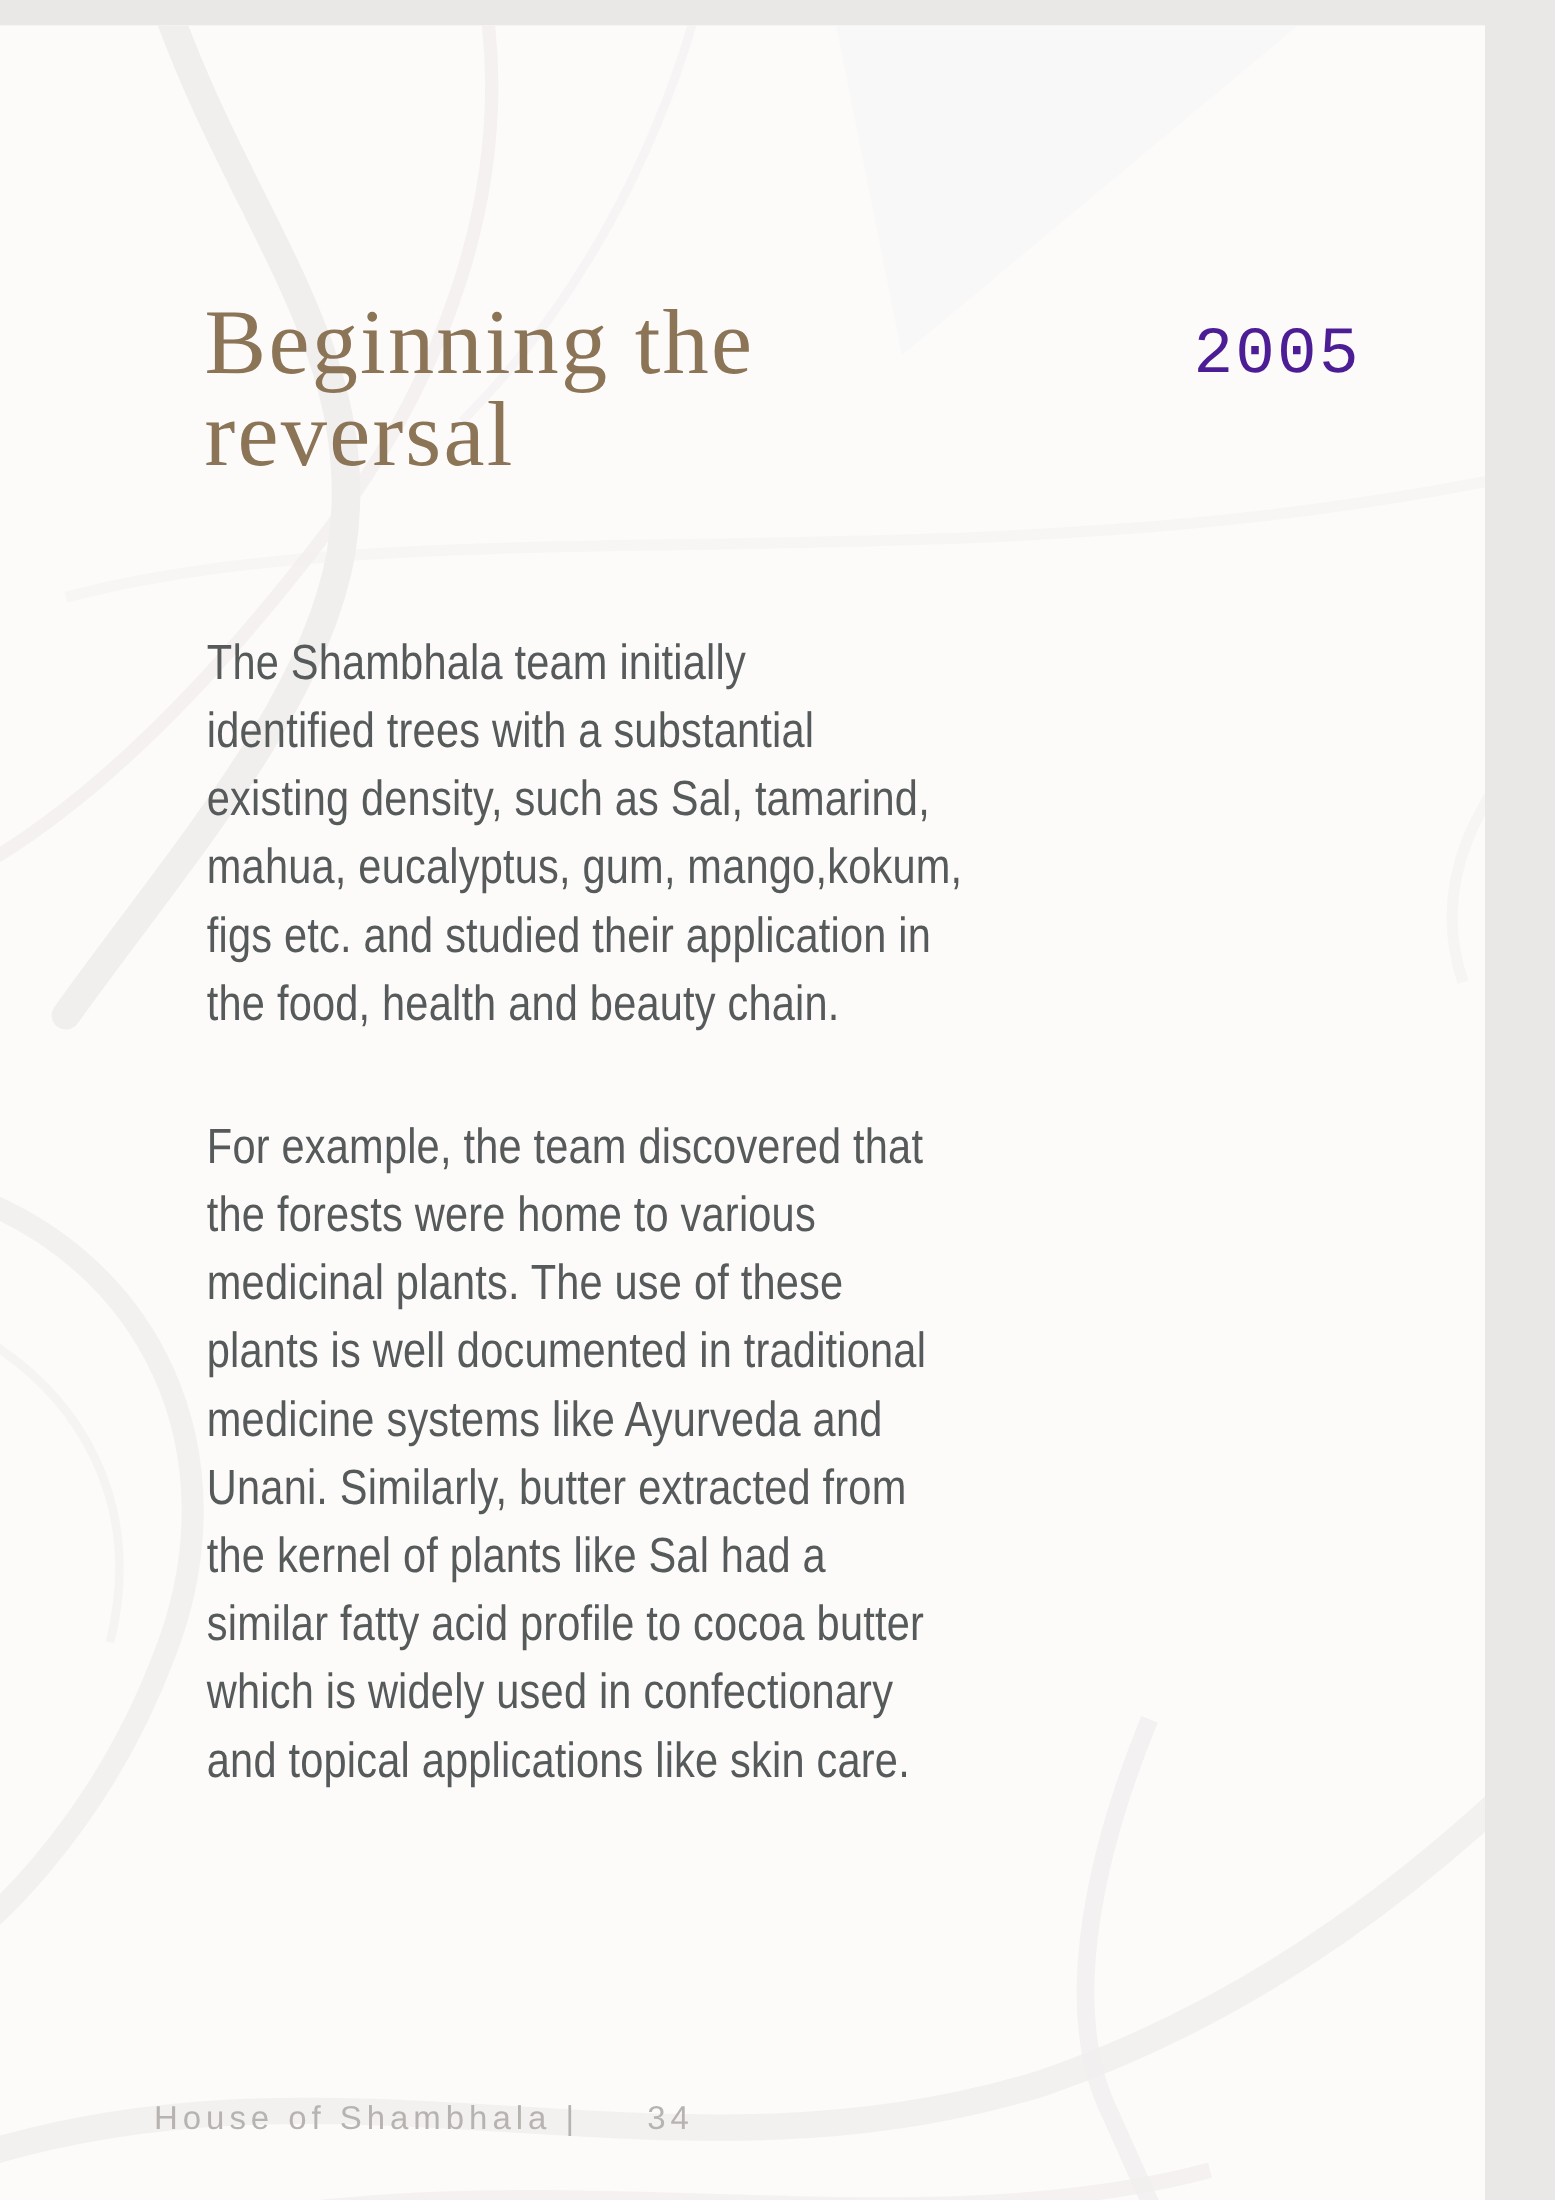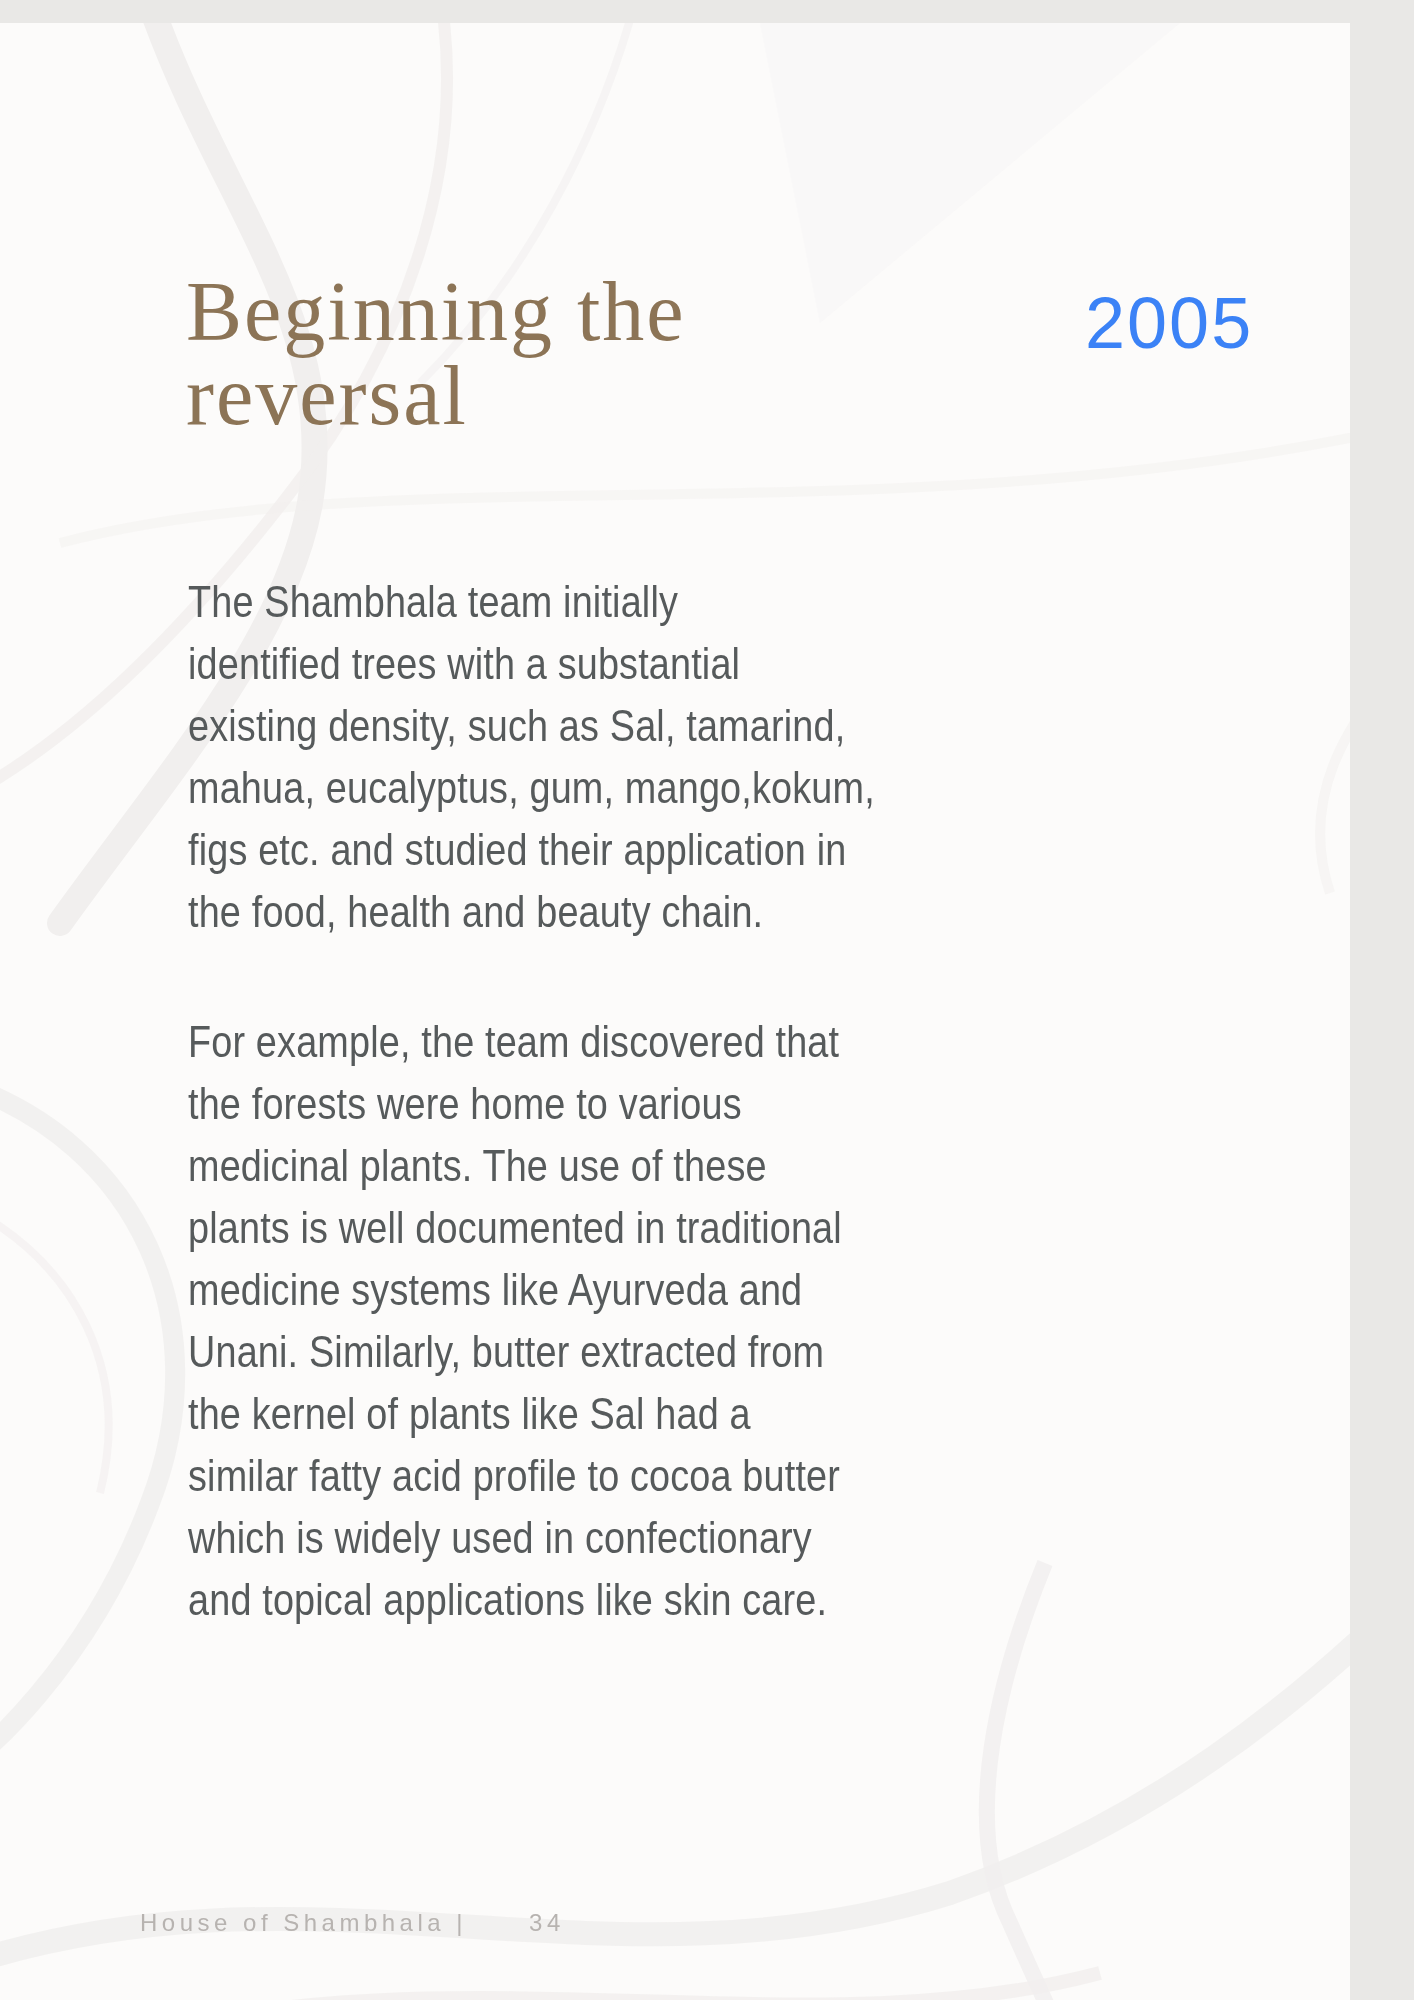--- a/index.html
+++ b/index.html
@@ -37,26 +37,26 @@
     font-size: 84px;
     line-height: 84px;
     letter-spacing: 2px;
     color: #8c7456;
     white-space: pre-line;
   }
   .year {
     position: absolute;
     left: 1085px;
     top: 254px;
-    font-family: Liberation Sans, sans-serif;
+    font-family: Liberation Mono, monospace;
     font-weight: 400;
-    font-size: 72px;
+    font-size: 60px;
     line-height: 92px;
     letter-spacing: 2px;
-    color: #3b82f6;
+    color: #4c1d95;
   }
   .prose {
     position: absolute;
     left: 188px;
     top: 548px;
     width: 930px;
     transform: scaleX(0.84);
     transform-origin: 0 0;
     color: #565a5b;
     font-size: 45px;
@@ -70,21 +70,21 @@
   .prose p + p {
     margin-top: 68px;
   }
   .footer {
     position: absolute;
     left: 140px;
     top: 1886px;
     display: flex;
     align-items: baseline;
     gap: 62px;
-    font-size: 24px;
+    font-size: 30px;
     letter-spacing: 4.5px;
     color: #b7b3b0;
   }
 </style>
 </head>
 <body>
 
 <div class="page">
 
   <svg class="bg" viewBox="0 0 1414 2000" preserveAspectRatio="none">

